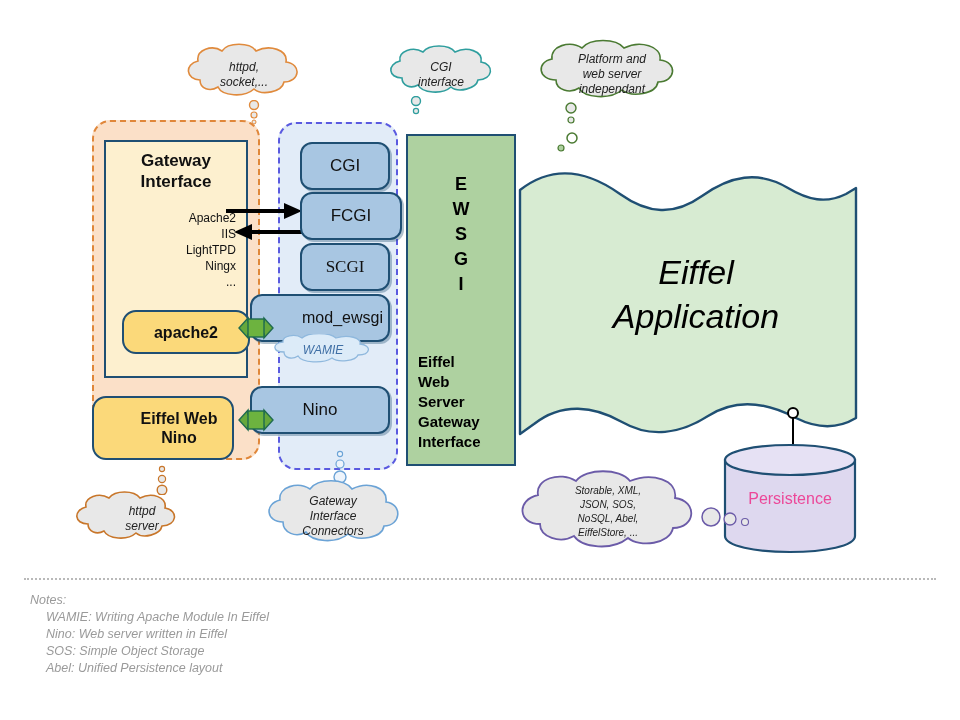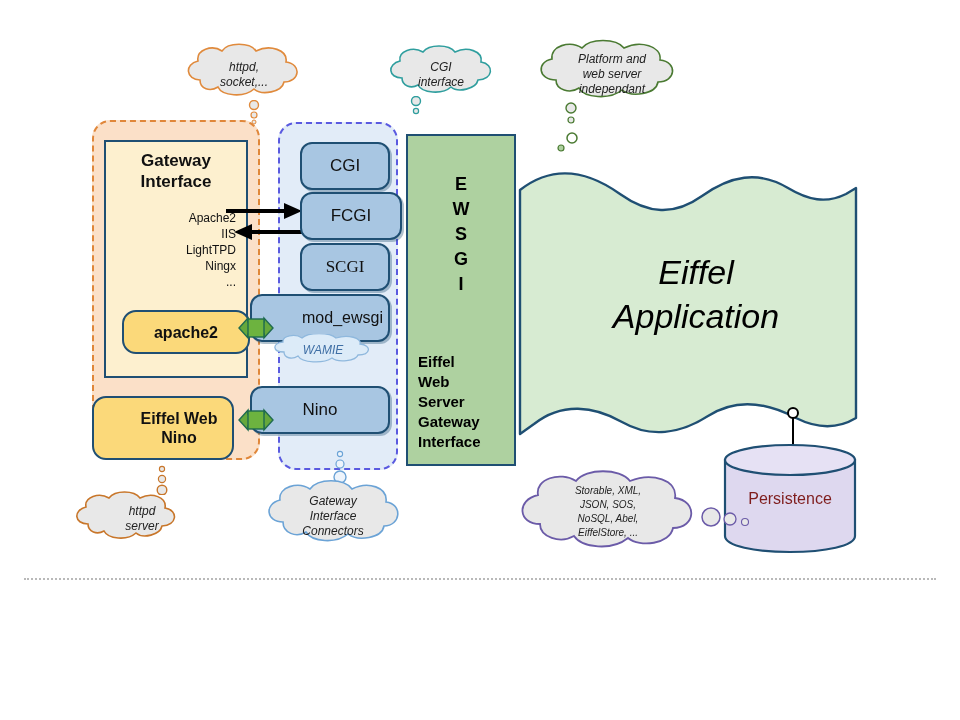--- a/index.html
+++ b/index.html
@@ -100,21 +100,21 @@
     position:absolute;left:516px;top:250px;width:360px;
     text-align:center;
     font-size:34px;font-style:italic;color:#000;
     line-height:44px;
   }
 
   
   .cyl{left:722px;top:442px;width:136px;height:112px;}
   .cyl-label{
     position:absolute;left:722px;top:490px;width:136px;
-    text-align:center;font-size:16px;color:#7f1d1d;
+    text-align:center;font-size:16px;color:#ec4899;
   }
 
   
   .cloud-text{
     position:absolute;
     text-align:center;
     font-style:italic;
     color:#222;
     font-size:12px;
     line-height:15px;
@@ -348,14 +348,22 @@
     <div>NoSQL, Abel,</div>
     <div>EiffelStore, ...</div>
   </div>
   <svg class="abs" style="left:700px;top:506px;width:52px;height:26px;" viewBox="0 0 52 26">
     <circle cx="11" cy="11" r="9" fill="#e8e8e8" stroke="#6b5ba8" stroke-width="1.5"></circle>
     <circle cx="30" cy="13" r="6" fill="#e8e8e8" stroke="#6b5ba8" stroke-width="1.3"></circle>
     <circle cx="45" cy="16" r="3.5" fill="#e8e8e8" stroke="#6b5ba8" stroke-width="1.1"></circle>
   </svg>
 
   <div class="abs divider"></div>
+  <div class="abs notes">
+    <div class="hdr">Notes:</div>
+    <div class="itm">WAMIE: Writing Apache Module In Eiffel</div>
+    <div class="itm">Nino: Web server written in Eiffel</div>
+    <div class="itm">SOS: Simple Object Storage</div>
+    <div class="itm">Abel: Unified Persistence layout</div>
+
+  </div>
 
 </div>
 
 </body></html>

